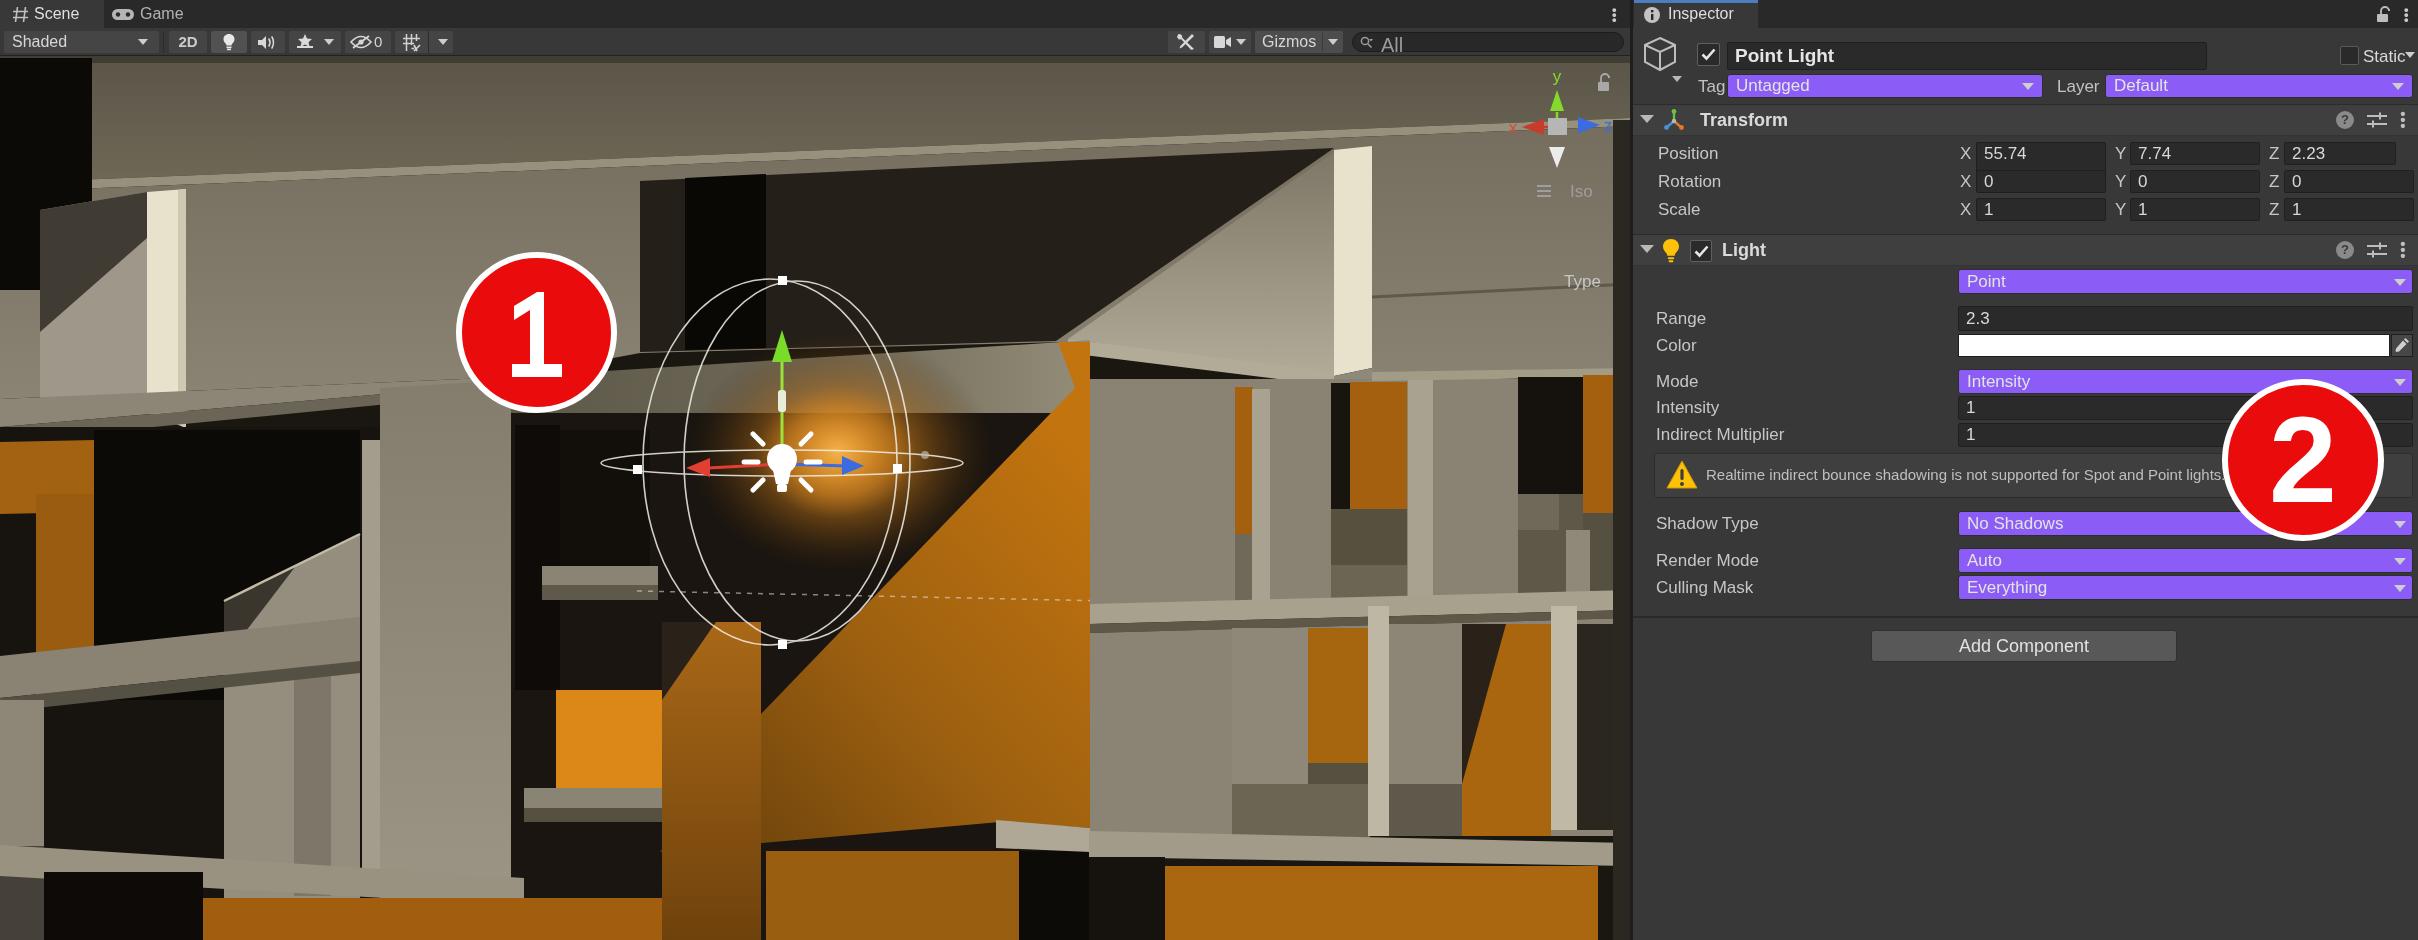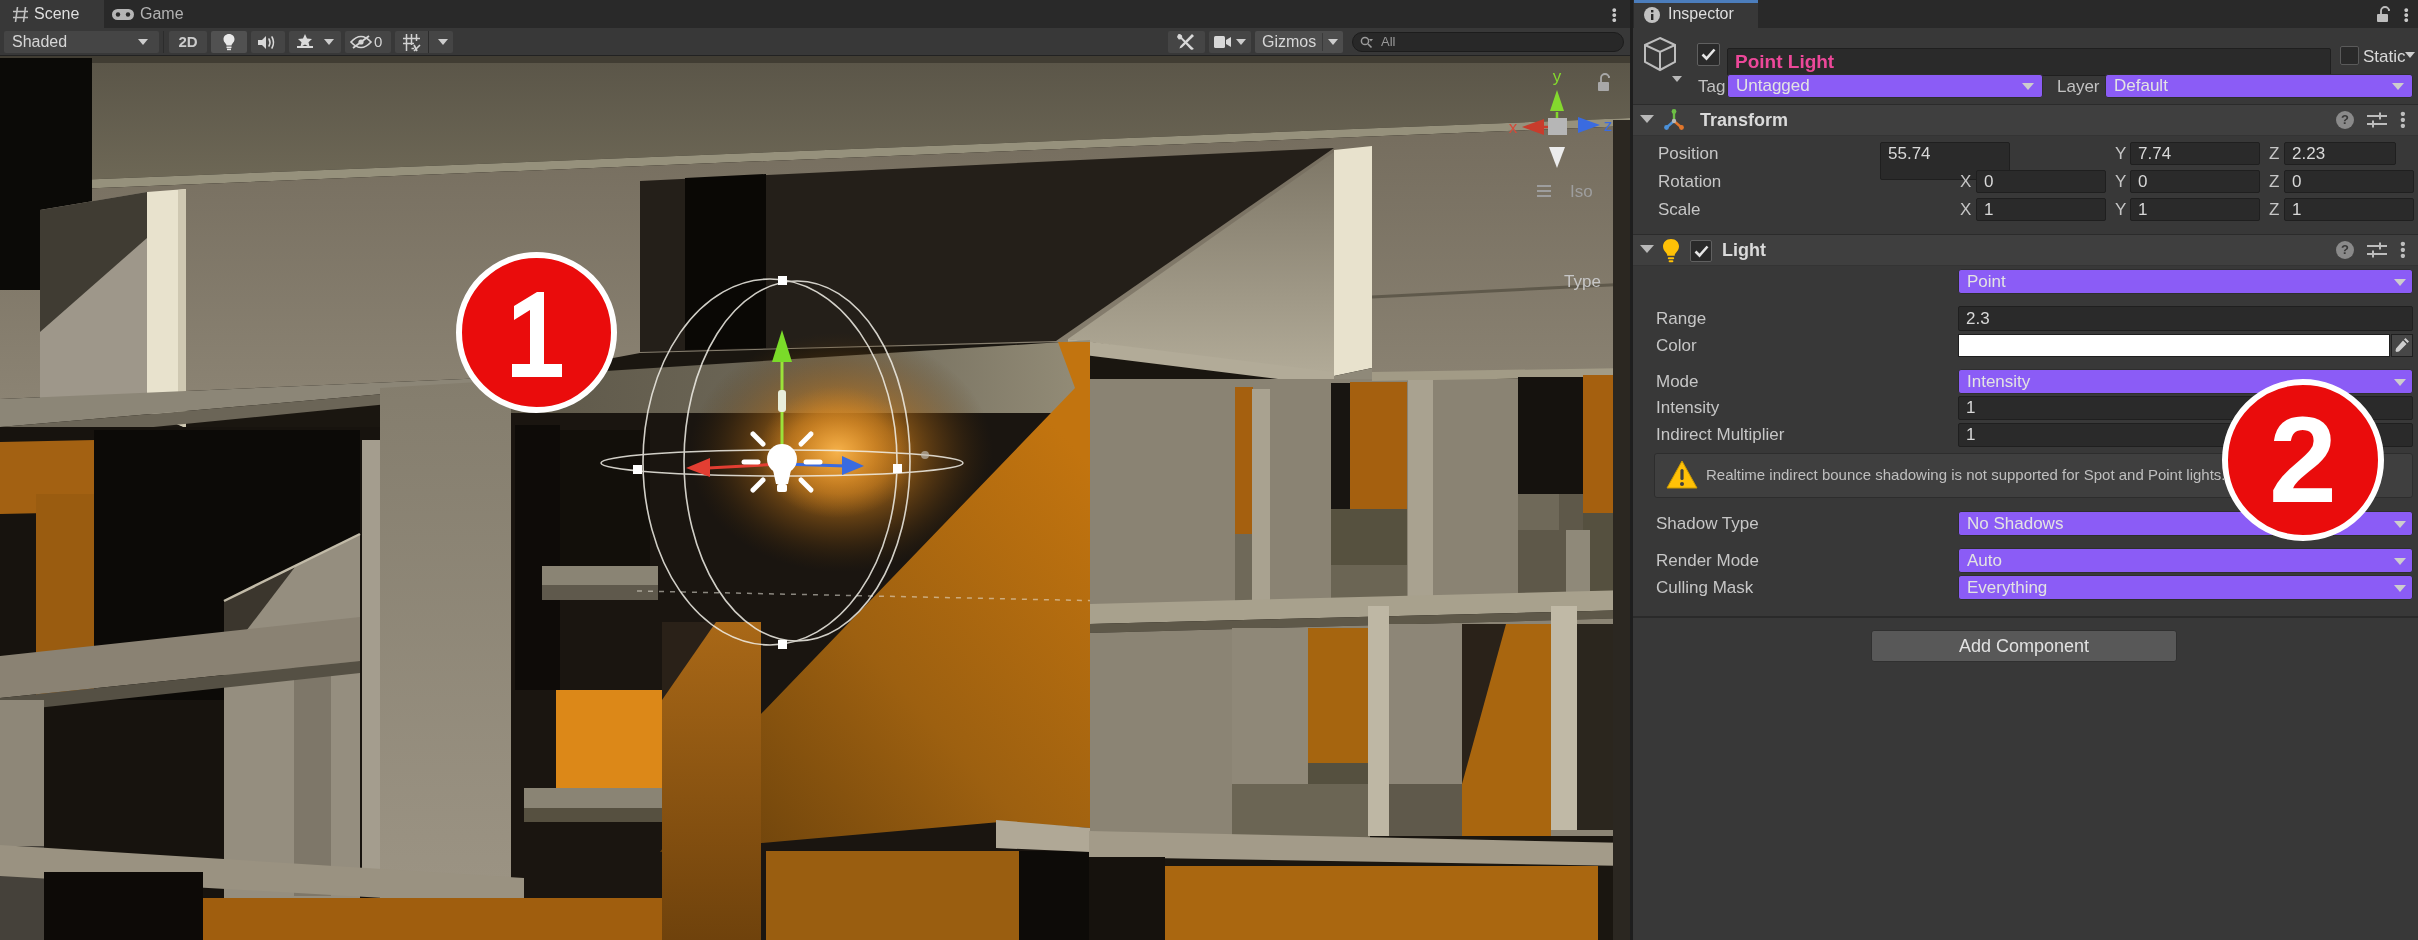--- a/index.html
+++ b/index.html
@@ -93,21 +93,21 @@
 <div class="abs" style="left:1255px;top:31px;width:88px;height:22px;background:#4D4D4D;border-radius:2px"></div>
 <div class="ttxt" style="left:1262px;top:33px;color:#D6D6D6">Gizmos</div>
 <div class="abs" style="left:1322px;top:33px;width:1px;height:18px;background:#3A3A3A"></div>
 <div class="tri" style="left:1328px;top:39px;border-left-width:5px;border-right-width:5px;border-top-width:6px"></div>
 <div class="abs" style="left:1352px;top:32px;width:272px;height:20px;background:#282828;border:1px solid #1C1C1C;border-radius:10px"></div>
 <svg class="abs" style="left:1360px;top:36px" width="14" height="13" viewBox="0 0 14 13">
       <circle cx="5" cy="5" r="3.6" fill="none" stroke="#9B9B9B" stroke-width="1.5"></circle>
       <path d="M8 8 L11.5 11.5" stroke="#9B9B9B" stroke-width="1.6"></path>
       <path d="M9 3 L13 3 L11 5.5 Z" fill="#9B9B9B"></path>
     </svg>
-<div class="abs" style="left:1381px;top:34px;color:#9A9A9A;font-size:13px">All</div>
+<div class="abs" style="left:1381px;top:34px;color:#9A9A9A;font-size:20px">All</div>
 <svg class="abs" style="left:0;top:56px" width="1630" height="884" viewBox="0 56 1630 884">
 <defs>
 <linearGradient id="ceil" x1="0" y1="0" x2="0" y2="1">
           <stop offset="0" stop-color="#5A5548"></stop>
           <stop offset="1" stop-color="#6E6856"></stop>
         </linearGradient>
 <linearGradient id="uwall" x1="0" y1="0" x2="0" y2="1">
           <stop offset="0" stop-color="#756D5E"></stop>
           <stop offset="1" stop-color="#8B8373"></stop>
         </linearGradient>
@@ -339,21 +339,21 @@
       <g fill="none" stroke="#BDBDBD" stroke-width="2">
         <path d="M18 2 L33 9 L33 26 L18 34 L3 26 L3 9 Z"></path>
         <path d="M3 9 L18 16 L33 9 M18 16 L18 34"></path>
       </g>
       <path d="M30 40 L40 40 L35 46 Z" fill="#B8B8B8"></path>
     </svg>
 <div class="cb" style="left:1697px;top:43px;width:23px;height:23px;border-color:#606060"></div>
 <svg class="abs" style="left:1701px;top:48px" width="15" height="13" viewBox="0 0 15 13">
       <path d="M1.5 6.5 L5.5 10.5 L13.5 1.5" fill="none" stroke="#E6E6E6" stroke-width="2.6"></path>
     </svg>
-<div class="fld" style="left:1727px;top:48px;width:604px;height:28px;line-height:26px;font-size:19px;font-weight:bold;color:#ec4899;background:#2A2A2A">Point Light</div>
+<div class="fld" style="left:1727px;top:42px;width:480px;height:28px;line-height:26px;font-size:19px;font-weight:bold;color:#e5e5e5;background:#2A2A2A">Point Light</div>
 <div class="cb" style="left:2340px;top:46px;width:19px;height:19px"></div>
 <div class="lbl" style="left:2363px;top:47px;font-size:17px;color:#D9D9D9">Static</div>
 <div class="tri" style="left:2405px;top:52px;border-left-width:5px;border-right-width:5px;border-top-width:6px"></div>
 <div class="lbl" style="left:1698px;top:77px;color:#C2C2C2">Tag</div>
 <div class="drop" style="left:1727px;top:74px;width:316px;height:24px;line-height:22px">Untagged</div>
 <div class="tri" style="left:2022px;top:83px"></div>
 <div class="lbl" style="left:2057px;top:77px;color:#C2C2C2">Layer</div>
 <div class="drop" style="left:2105px;top:74px;width:308px;height:24px;line-height:22px">Default</div>
 <div class="tri" style="left:2392px;top:83px"></div>
 
@@ -378,21 +378,21 @@
           <path d="M0 5 L20 5 M0 13 L20 13"></path>
           <path d="M13 1.5 L13 8.5 M6 9.5 L6 16.5"></path>
         </g>
       </svg>
       <div class="dots">•<br>•<br>•</div>
     </div>
 <div class="lbl" style="left:1658px;top:144px">Position</div>
 <div class="lbl" style="left:1658px;top:172px">Rotation</div>
 <div class="lbl" style="left:1658px;top:200px">Scale</div>
 <div class="lbl" style="left:1960px;top:144px">X</div>
-    <div class="fld" style="left:1880px;top:142px;width:130px;height:38px;line-height:21px">55.74</div>
+    <div class="fld" style="left:1976px;top:142px;width:130px;height:38px;line-height:21px">55.74</div>
 <div class="lbl" style="left:2115px;top:144px">Y</div>
     <div class="fld" style="left:2130px;top:142px;width:130px;height:23px;line-height:21px">7.74</div>
 <div class="lbl" style="left:2269px;top:144px">Z</div>
     <div class="fld" style="left:2284px;top:142px;width:112px;height:23px;line-height:21px">2.23</div>
 <div class="lbl" style="left:1960px;top:172px">X</div>
     <div class="fld" style="left:1976px;top:170px;width:130px;height:23px;line-height:21px">0</div>
 <div class="lbl" style="left:2115px;top:172px">Y</div>
     <div class="fld" style="left:2130px;top:170px;width:130px;height:23px;line-height:21px">0</div>
 <div class="lbl" style="left:2269px;top:172px">Z</div>
     <div class="fld" style="left:2284px;top:170px;width:130px;height:23px;line-height:21px">0</div>

